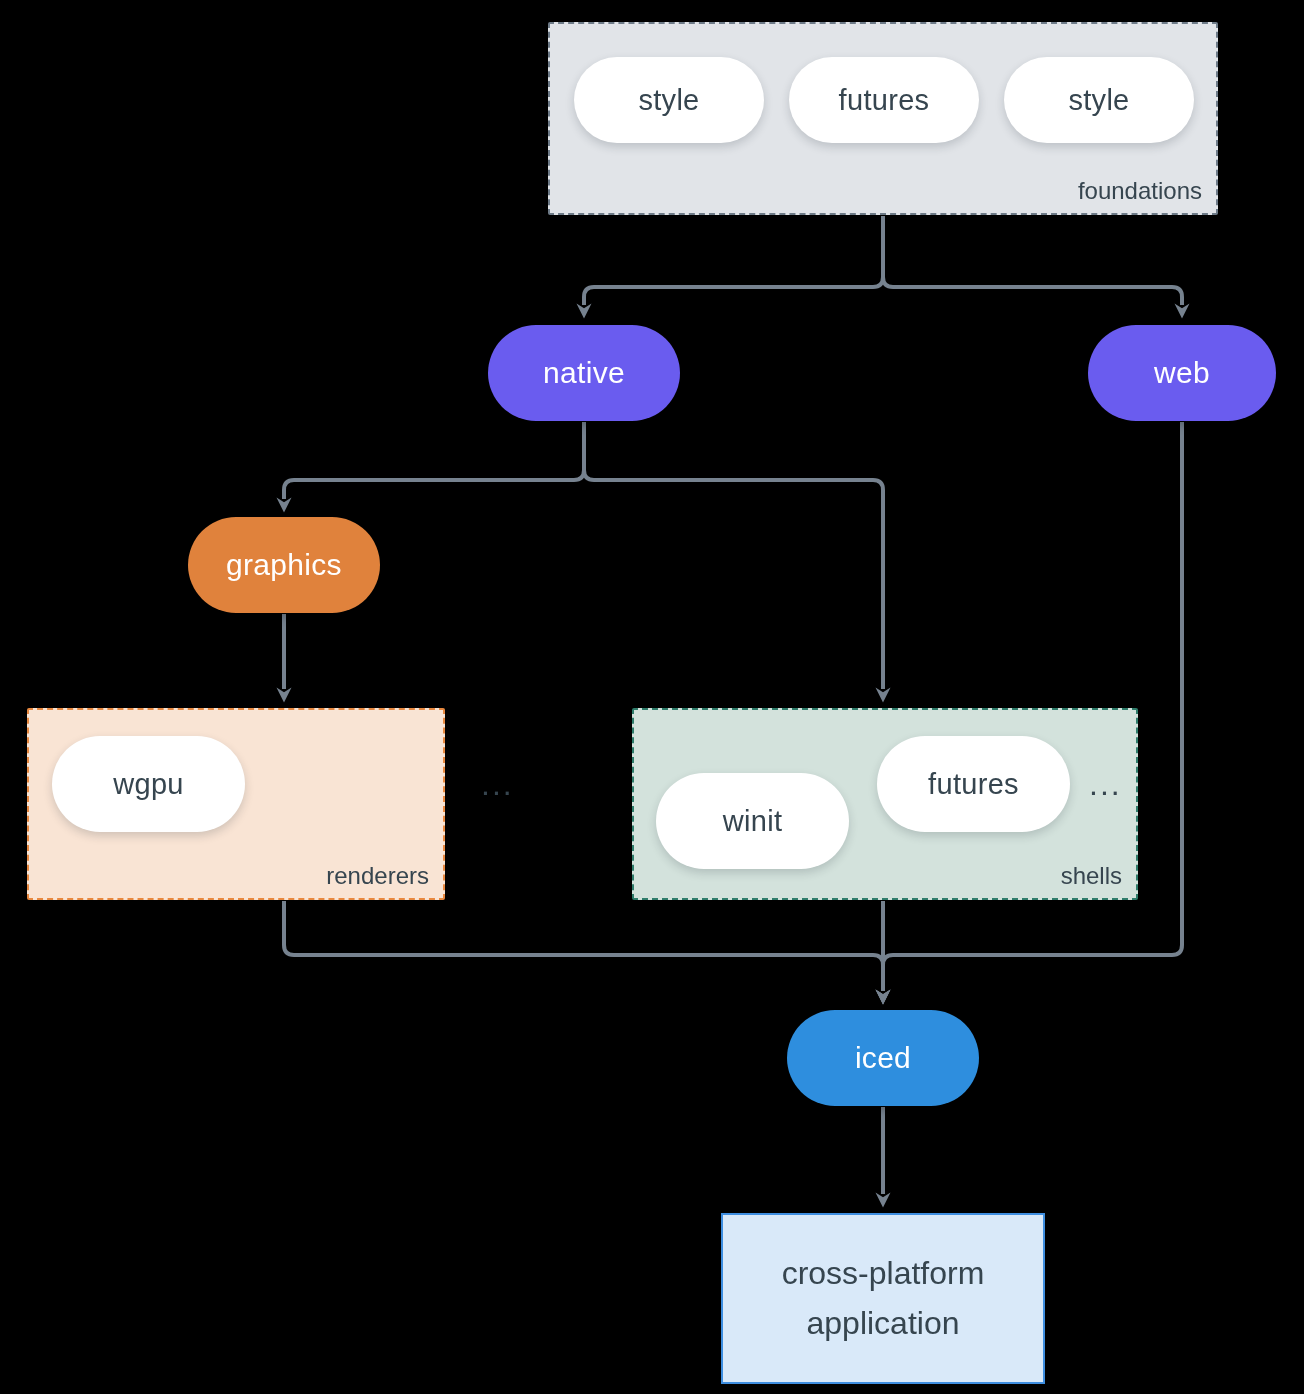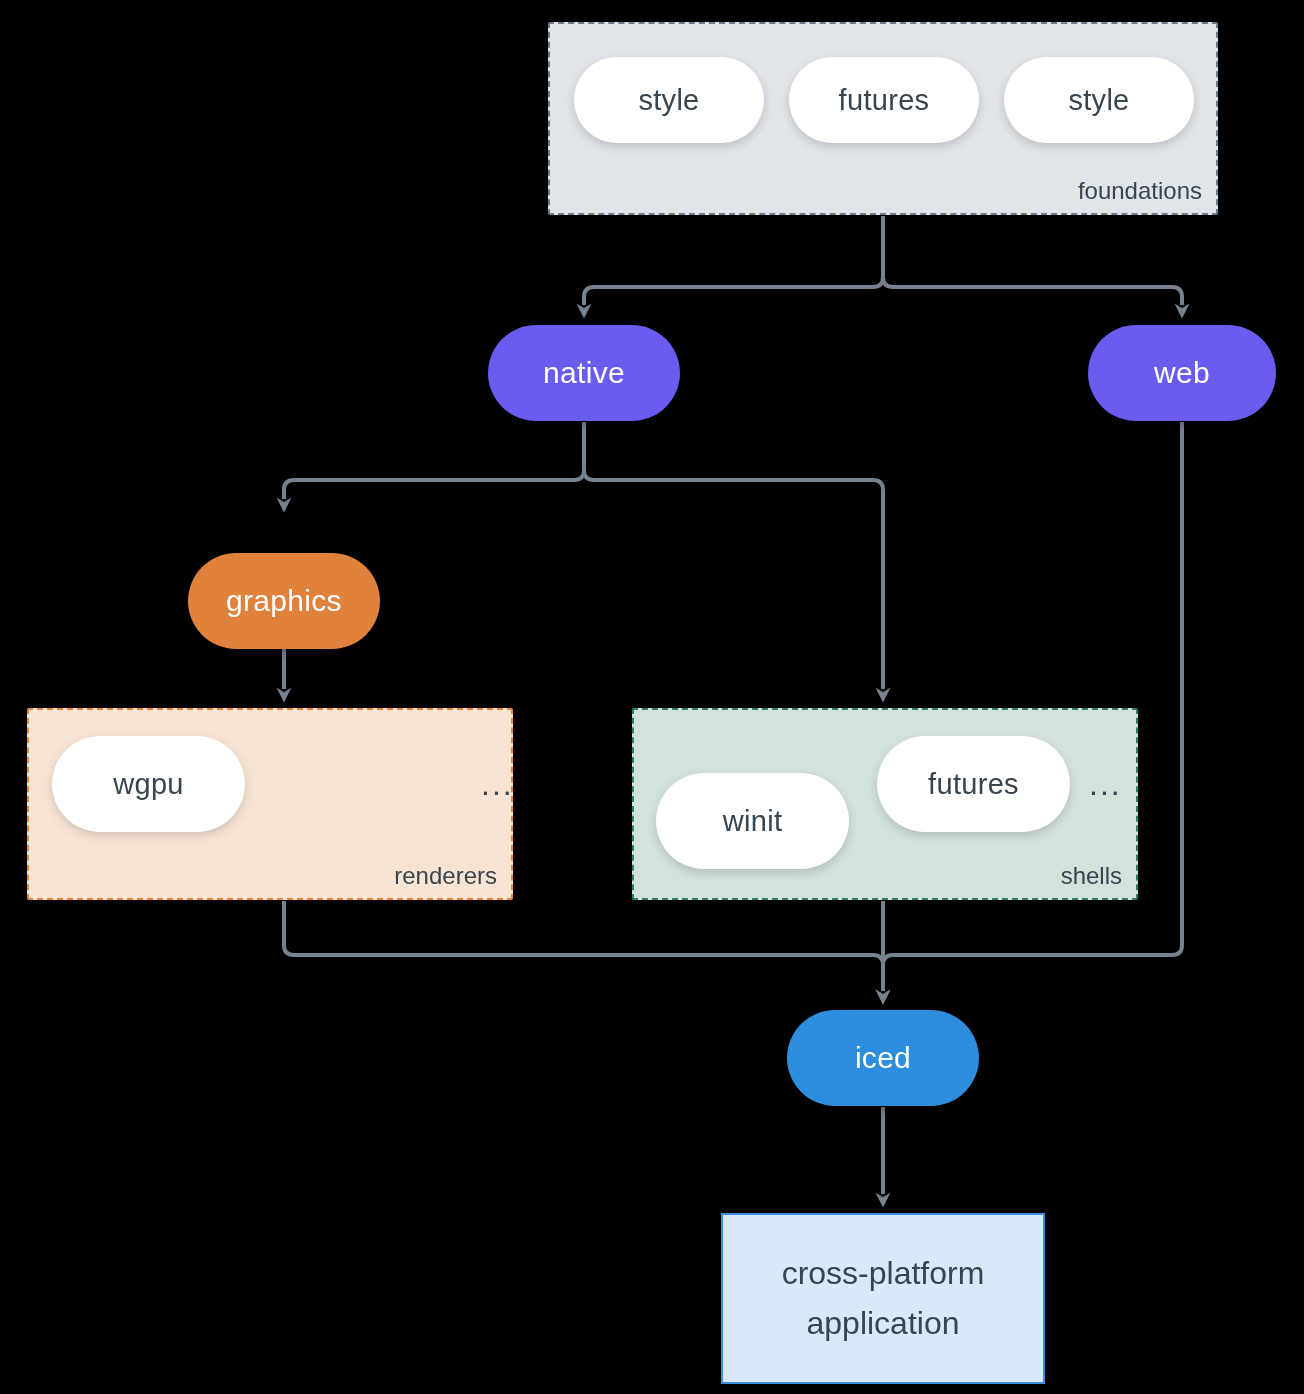--- a/index.html
+++ b/index.html
@@ -17,30 +17,30 @@
     position:absolute;display:flex;align-items:center;justify-content:center;
     font-size:29px;letter-spacing:.3px;
   }
   .pill.white{
     background:var(--pill-bg,#fff);color:var(--text-dark,#36454F);
     border-radius:48px;box-shadow:0 4px 10px rgba(30,40,50,.18);
   }
   .pill.colored{color:var(--text-light,#fff);border-radius:48px;font-size:30px;
     box-shadow:0 4px 10px rgba(0,0,0,.25);}
   .pill.purple{background:var(--purple,#6A5CEF);}
-  .pill.orange{background:var(--orange,#E0823C);margin-top:36px;}
+  .pill.orange{background:var(--orange,#E0823C);}
   .pill.blue{background:var(--blue,#2E8EDE);}
 
   .group{position:absolute;border-width:2px;border-style:dashed;border-radius:2px;box-sizing:border-box;}
   .group.foundations{
     left:548px;top:22px;width:670px;height:193px;
     background:var(--foundations-fill,#E1E4E8);border-color:var(--foundations-border,#6E7B88);
   }
   .group.renderers{
-    left:27px;top:708px;width:486px;height:192px;
+    left:27px;top:708px;width:418px;height:192px;
     background:var(--renderers-fill,#F9E4D4);border-color:var(--renderers-border,#E8883F);
   }
   .group.shells{
     left:632px;top:708px;width:506px;height:192px;
     background:var(--shells-fill,#D3E2DC);border-color:var(--shells-border,#2F7D6B);
   }
   .group-label{
     position:absolute;right:14px;bottom:8px;
     font-size:24px;color:var(--text-dark,#36454F);
   }

